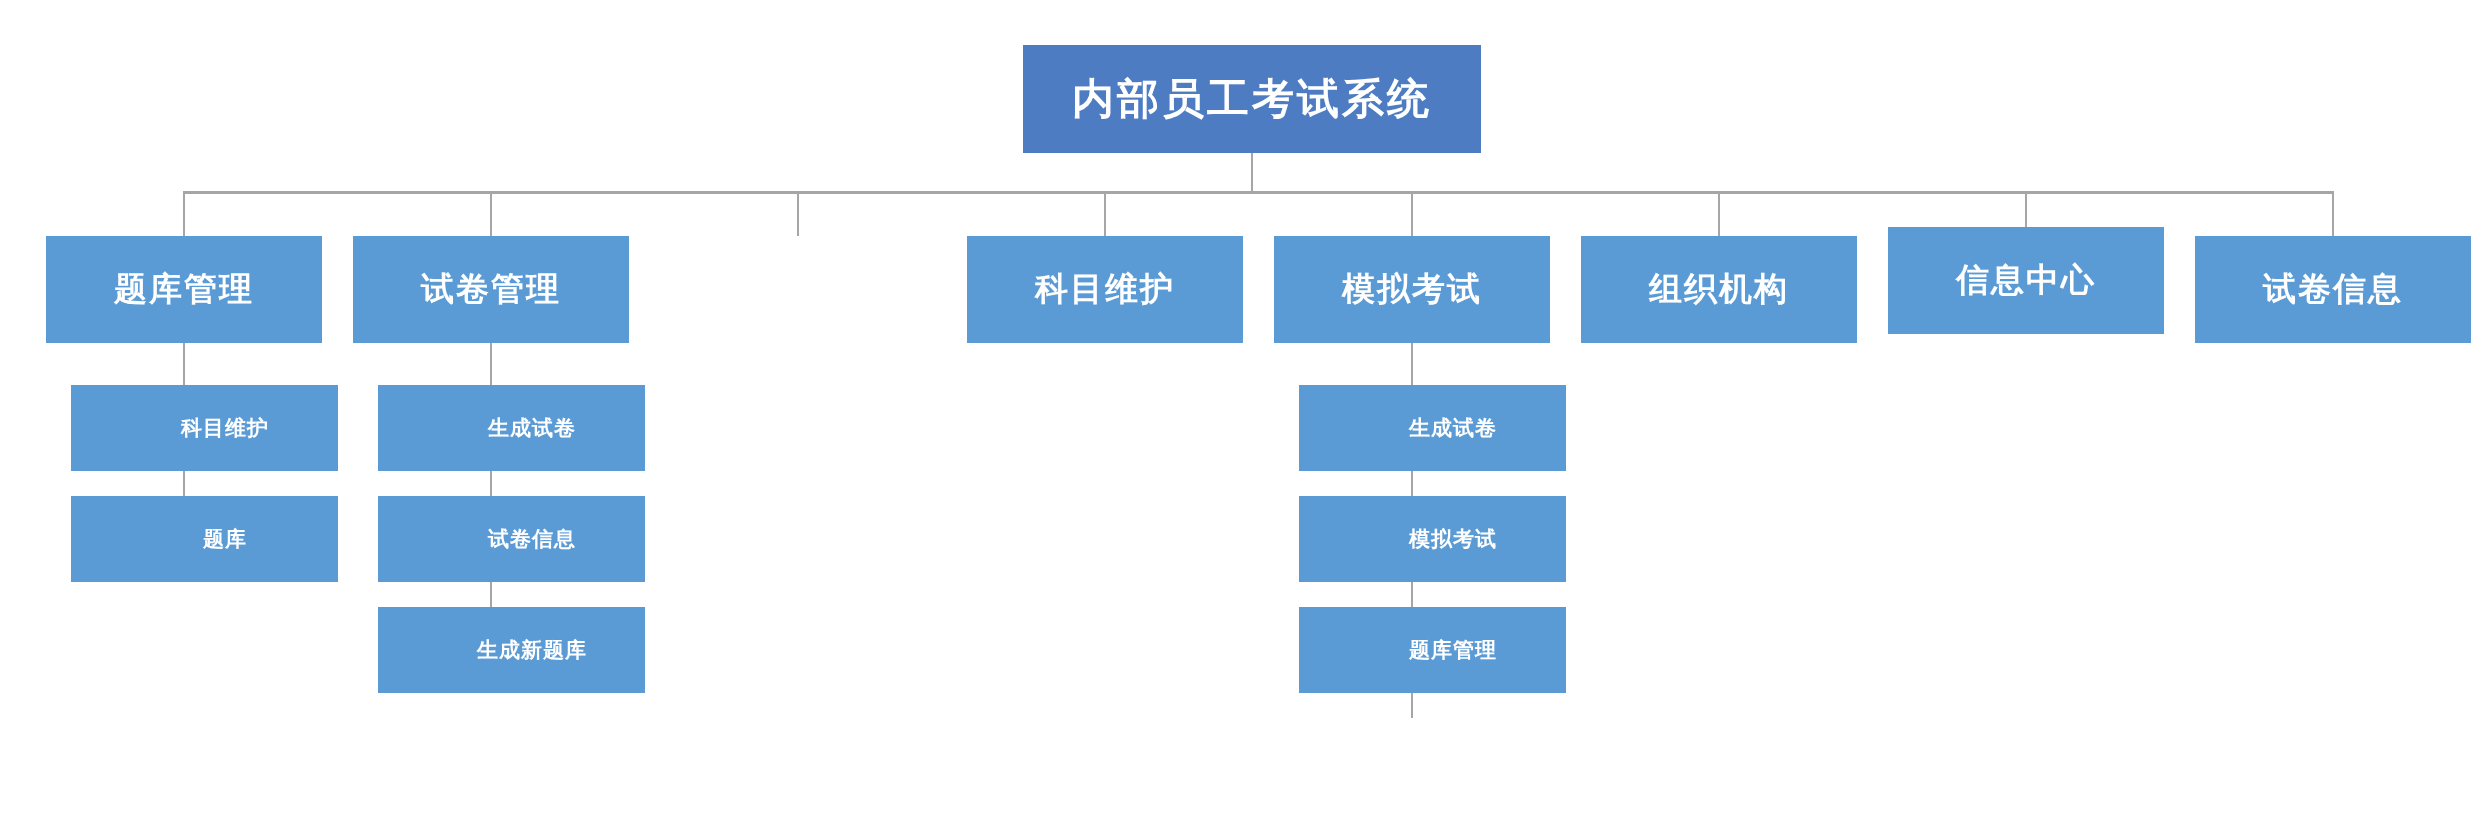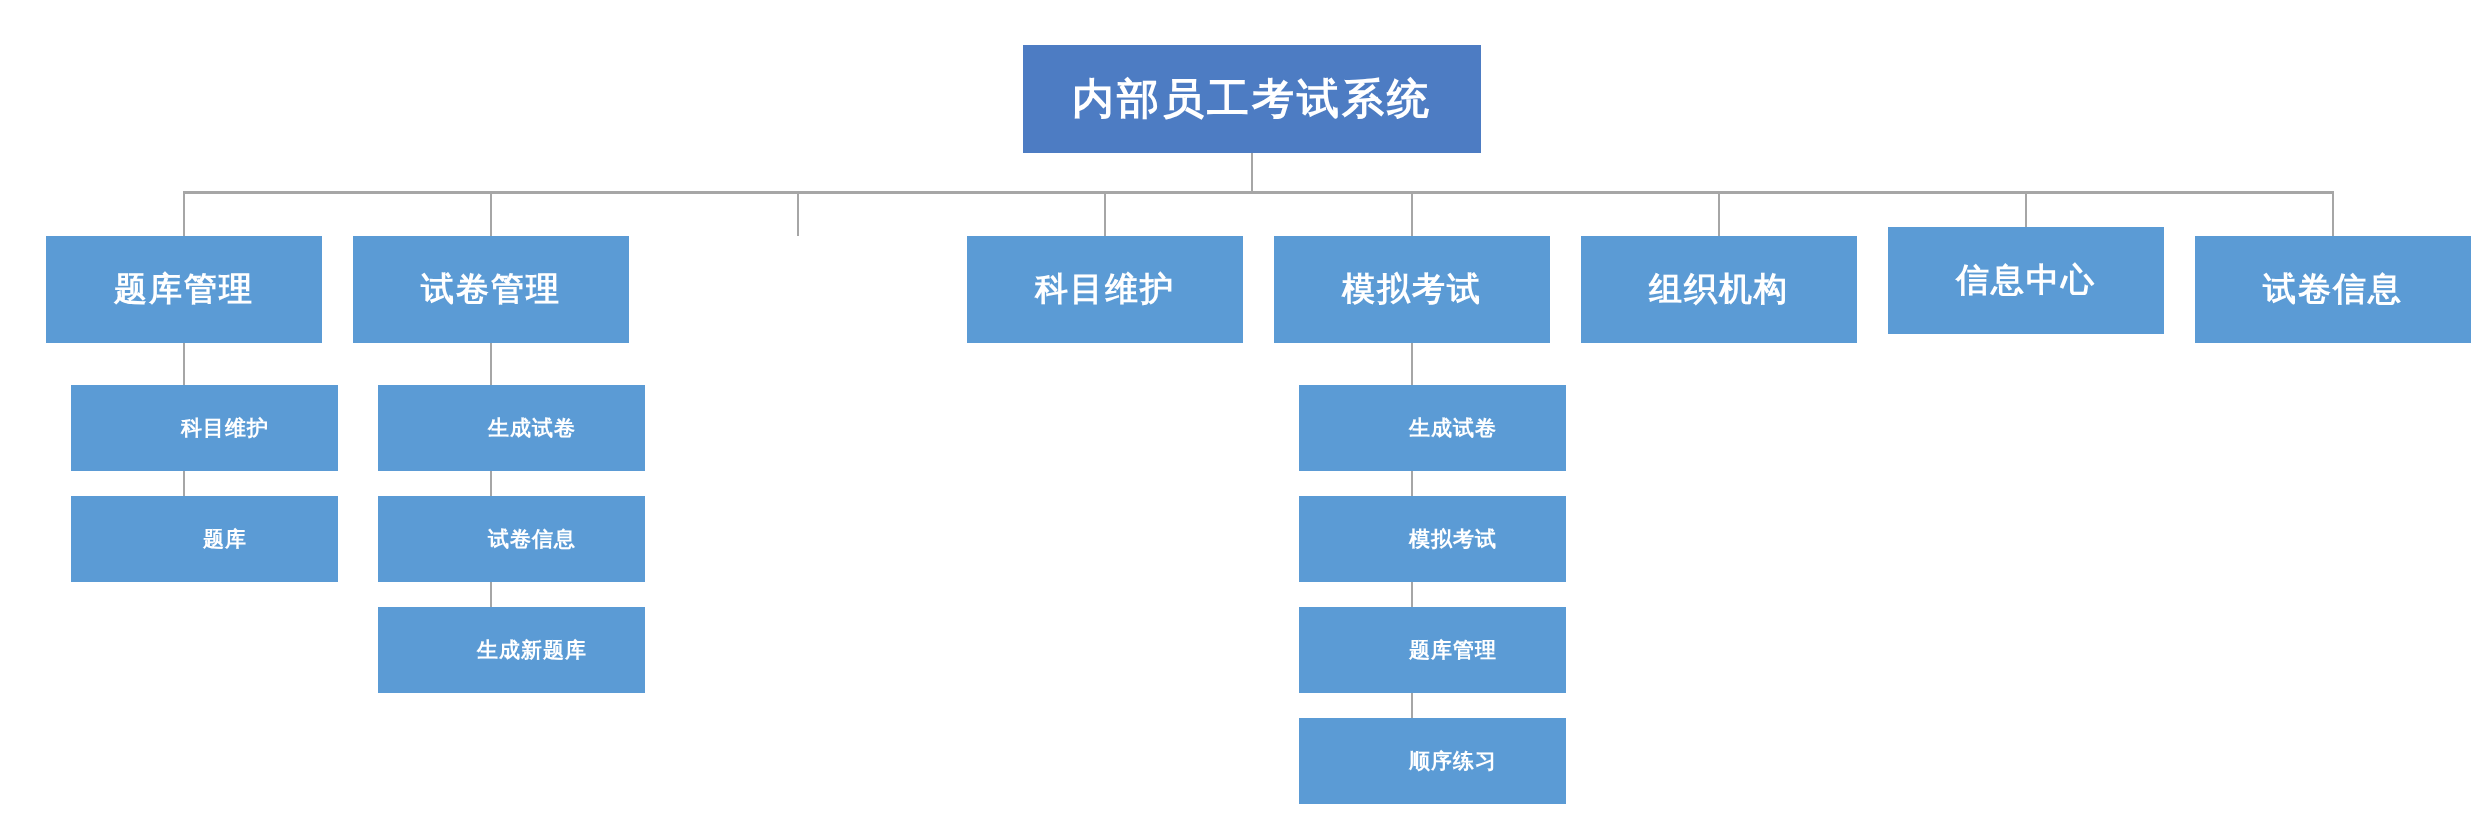--- a/index.html
+++ b/index.html
@@ -98,15 +98,14 @@
   <div class="vline" style="left:490px;top:582px;height:25px;"></div>
   <div class="node l3-node" style="left:378px;top:607px;">生成新题库</div>
 
   <div class="vline" style="left:1411px;top:343px;height:42px;"></div>
   <div class="node l3-node" style="left:1299px;top:385px;">生成试卷</div>
   <div class="vline" style="left:1411px;top:471px;height:25px;"></div>
   <div class="node l3-node" style="left:1299px;top:496px;">模拟考试</div>
   <div class="vline" style="left:1411px;top:582px;height:25px;"></div>
   <div class="node l3-node" style="left:1299px;top:607px;">题库管理</div>
   <div class="vline" style="left:1411px;top:693px;height:25px;"></div>
-  <div class="node l3-node" style="left:1299px;top:718px;">顺序练习</div>
 
 </div>
 
 </body></html>

